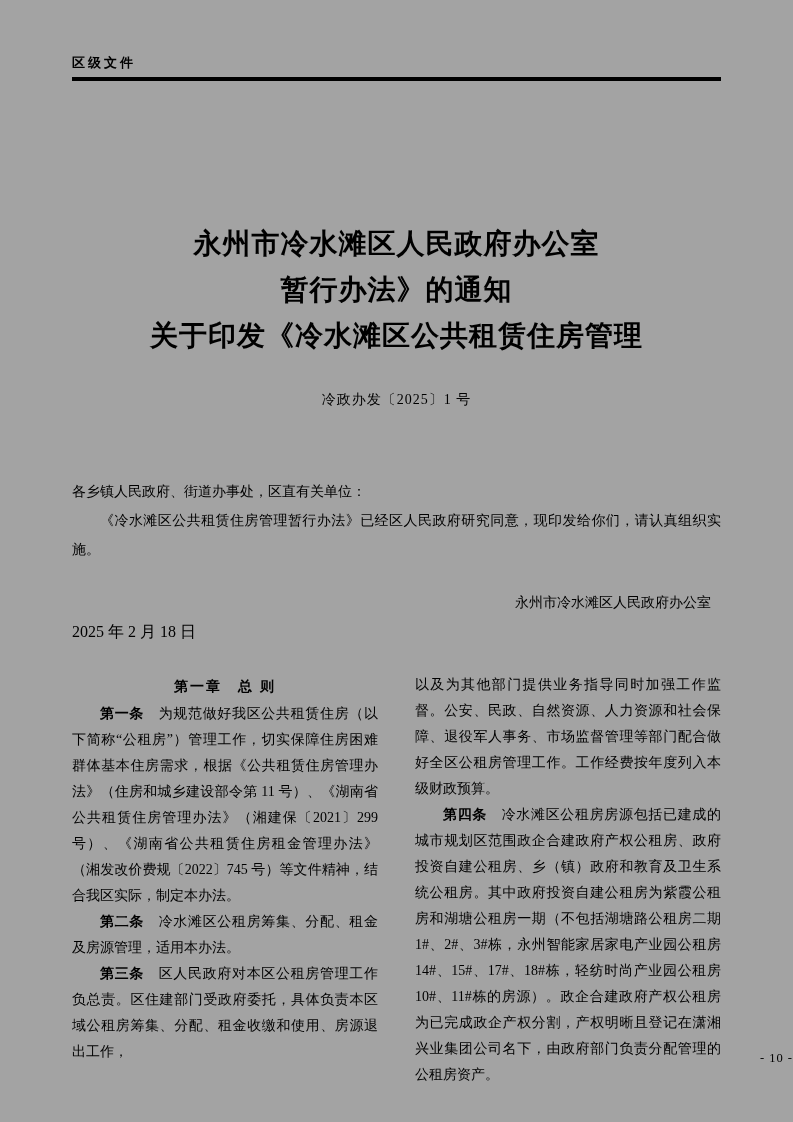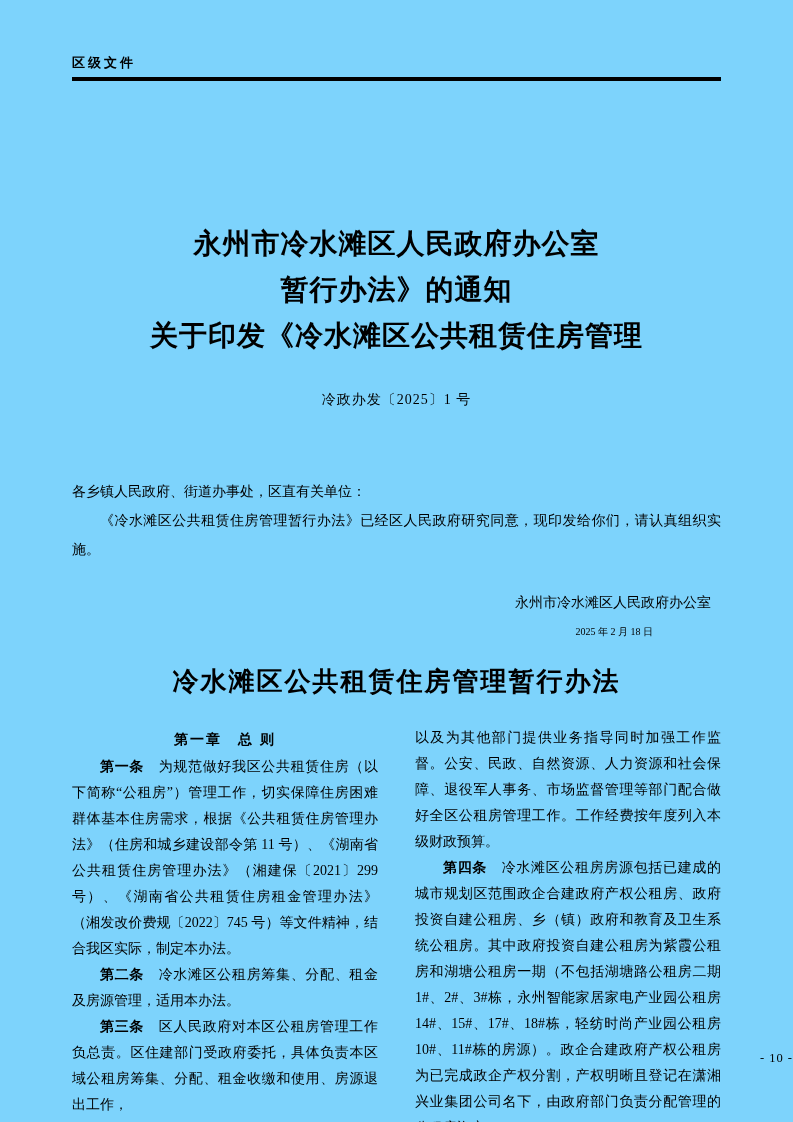--- a/index.html
+++ b/index.html
@@ -2,21 +2,21 @@
 <html><head>
 <meta charset="utf-8">
 <style>
   * { margin:0; padding:0; box-sizing:border-box; }
   html,body { background:#e8e8e8; }
   body { font-family:"Liberation Serif", serif; color:#000; }
   .page {
     position:relative;
     width:793px; height:1122px;
     margin:0 auto;
-    background:#7dd3fc;
+    background:#a3a3a3;
     padding:54px 72px 0 72px;
     overflow:hidden;
   }
   .doc-header-label {
     font-family:"Liberation Sans", sans-serif;
     font-weight:bold;
     font-size:13px;
     letter-spacing:3px;
     margin-bottom:5px;
   }
@@ -52,23 +52,22 @@
     text-align:justify;
   }
   .signature-org {
     margin-top:24px;
     text-align:right;
     padding-right:10px;
     font-size:14px;
     line-height:29px;
   }
   .signature-date {
-    text-align:right;
     padding-right:68px;
-    font-size:10px;
+    font-size:16px;
     line-height:29px;
   }
   .regulation-title {
     margin-top:18px;
     text-align:center;
     font-family:"Liberation Sans", sans-serif;
     font-weight:bold;
     font-size:26px;
     letter-spacing:2px;
   }
@@ -124,21 +123,20 @@
 
   <div class="doc-number">冷政办发〔2025〕1 号</div>
 
   <div class="salutation">各乡镇人民政府、街道办事处，区直有关单位：</div>
 
   <p class="notice-body">《冷水滩区公共租赁住房管理暂行办法》已经区人民政府研究同意，现印发给你们，请认真组织实施。</p>
 
   <div class="signature-org">永州市冷水滩区人民政府办公室</div>
   <div class="signature-date">2025 年 2 月 18 日</div>
 
-  <div class="regulation-title">冷水滩区公共租赁住房管理暂行办法</div>
 
   <div class="columns">
 
     <div class="column">
       <div class="chapter-heading">第一章　总 则</div>
       <p><span class="article-label">第一条</span><span>　为规范做好我区公共租赁住房（以下简称“公租房”）管理工作，切实保障住房困难群体基本住房需求，根据《公共租赁住房管理办法》（住房和城乡建设部令第 11 号）、《湖南省公共租赁住房管理办法》（湘建保〔2021〕299 号）、《湖南省公共租赁住房租金管理办法》（湘发改价费规〔2022〕745 号）等文件精神，结合我区实际，制定本办法。</span></p>
       <p><span class="article-label">第二条</span><span>　冷水滩区公租房筹集、分配、租金及房源管理，适用本办法。</span></p>
       <p><span class="article-label">第三条</span><span>　区人民政府对本区公租房管理工作负总责。区住建部门受政府委托，具体负责本区域公租房筹集、分配、租金收缴和使用、房源退出工作，</span></p>
     </div>
 

